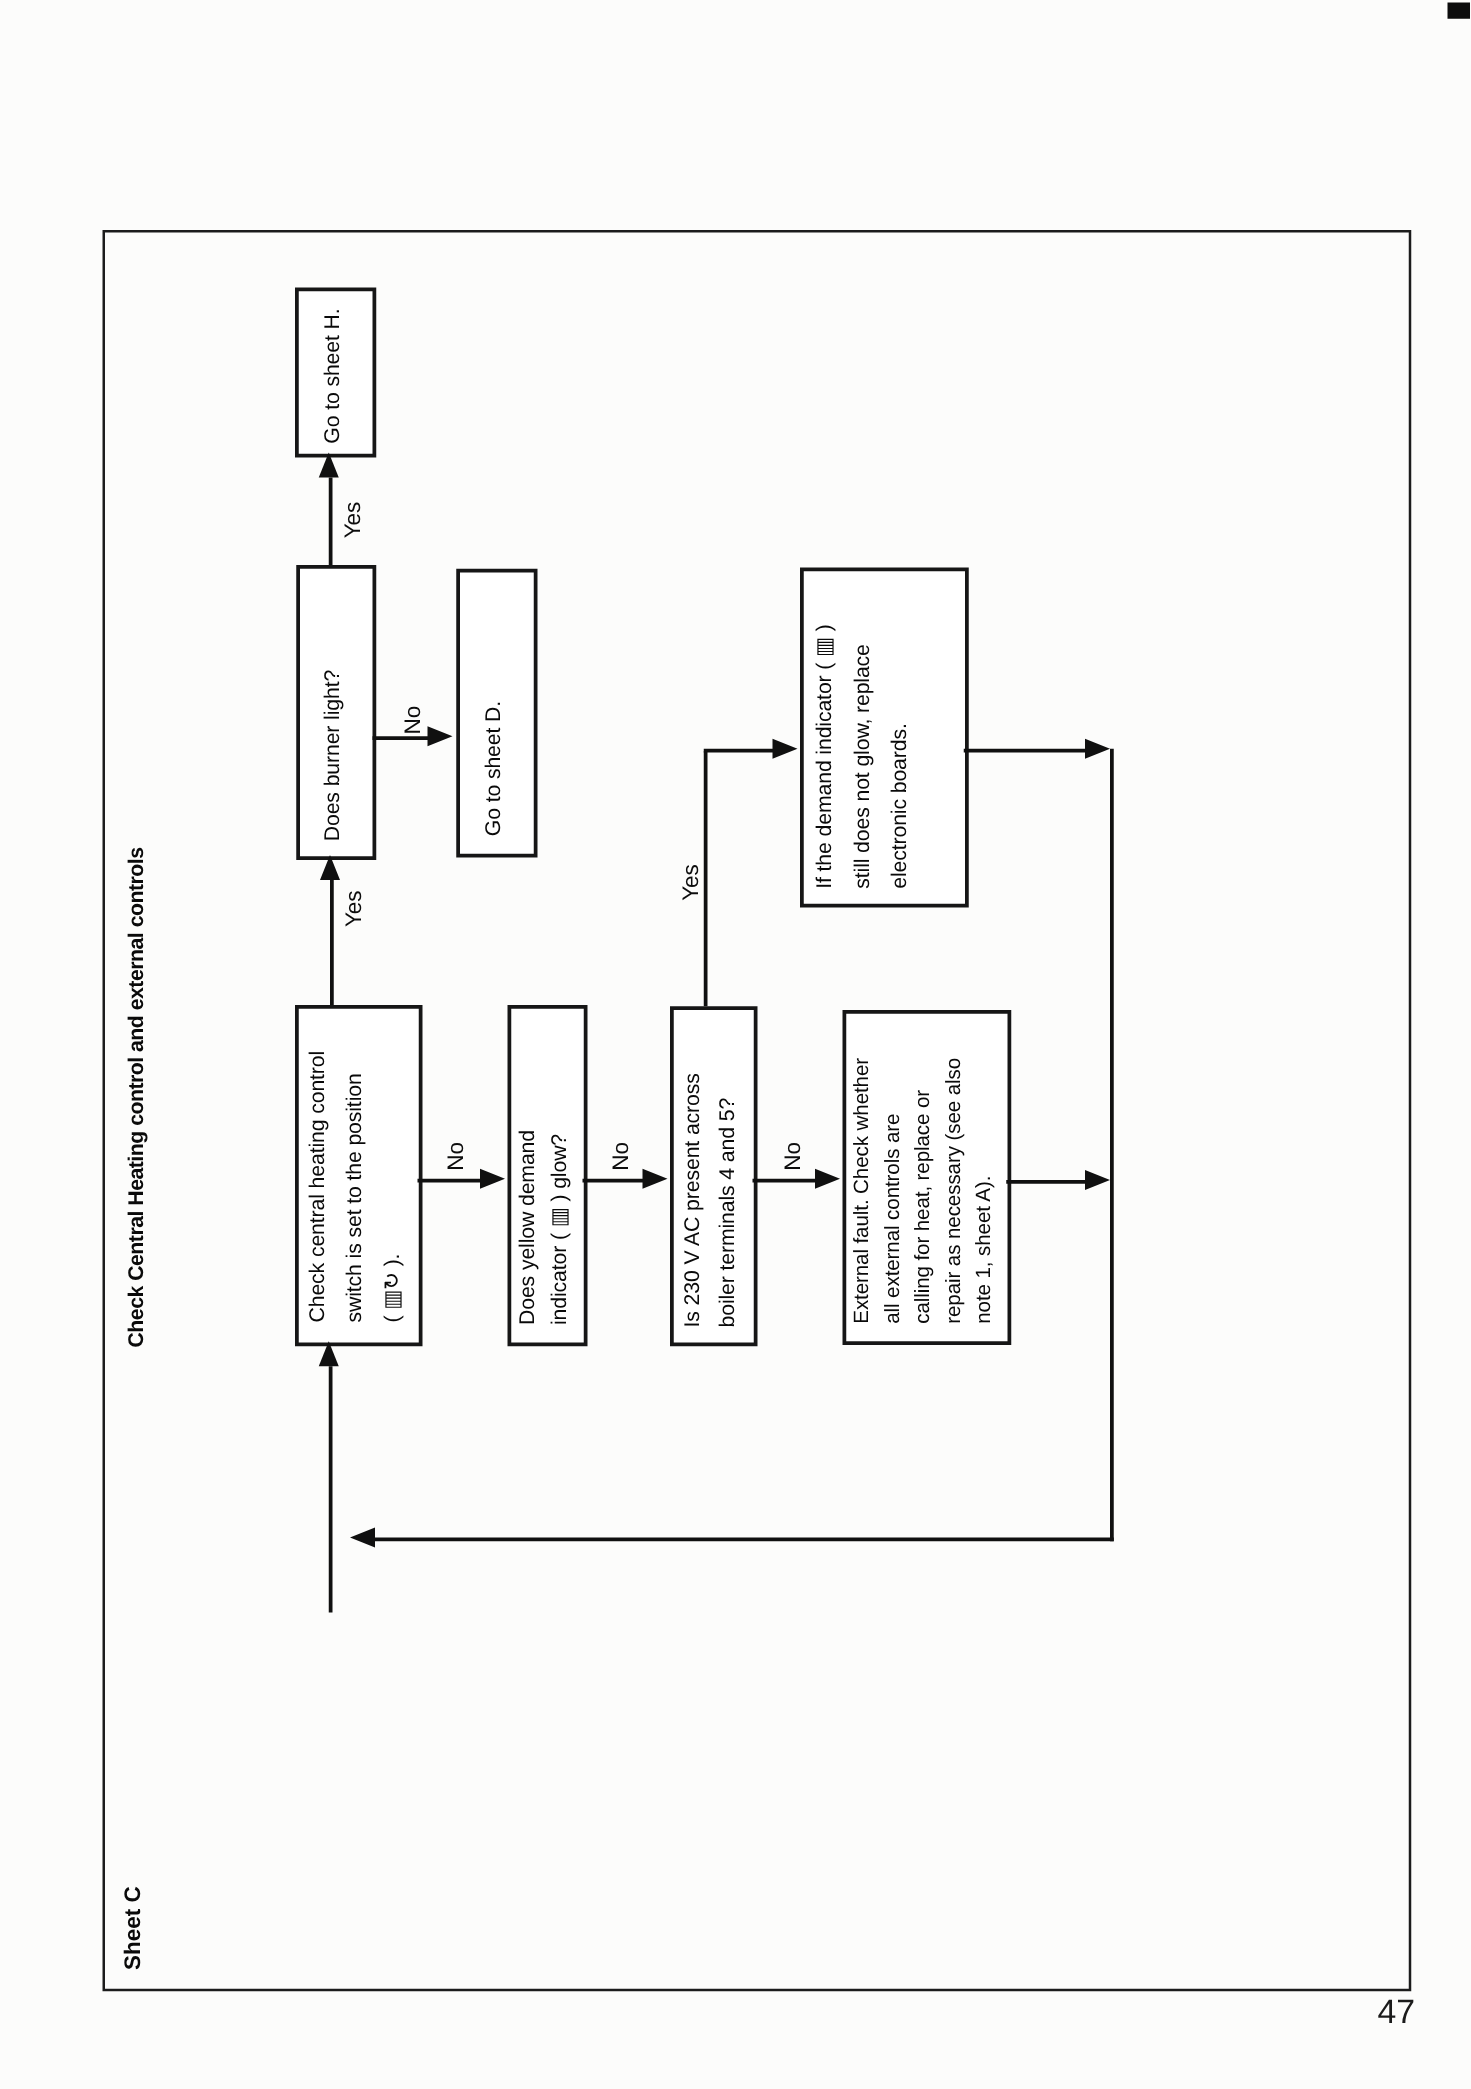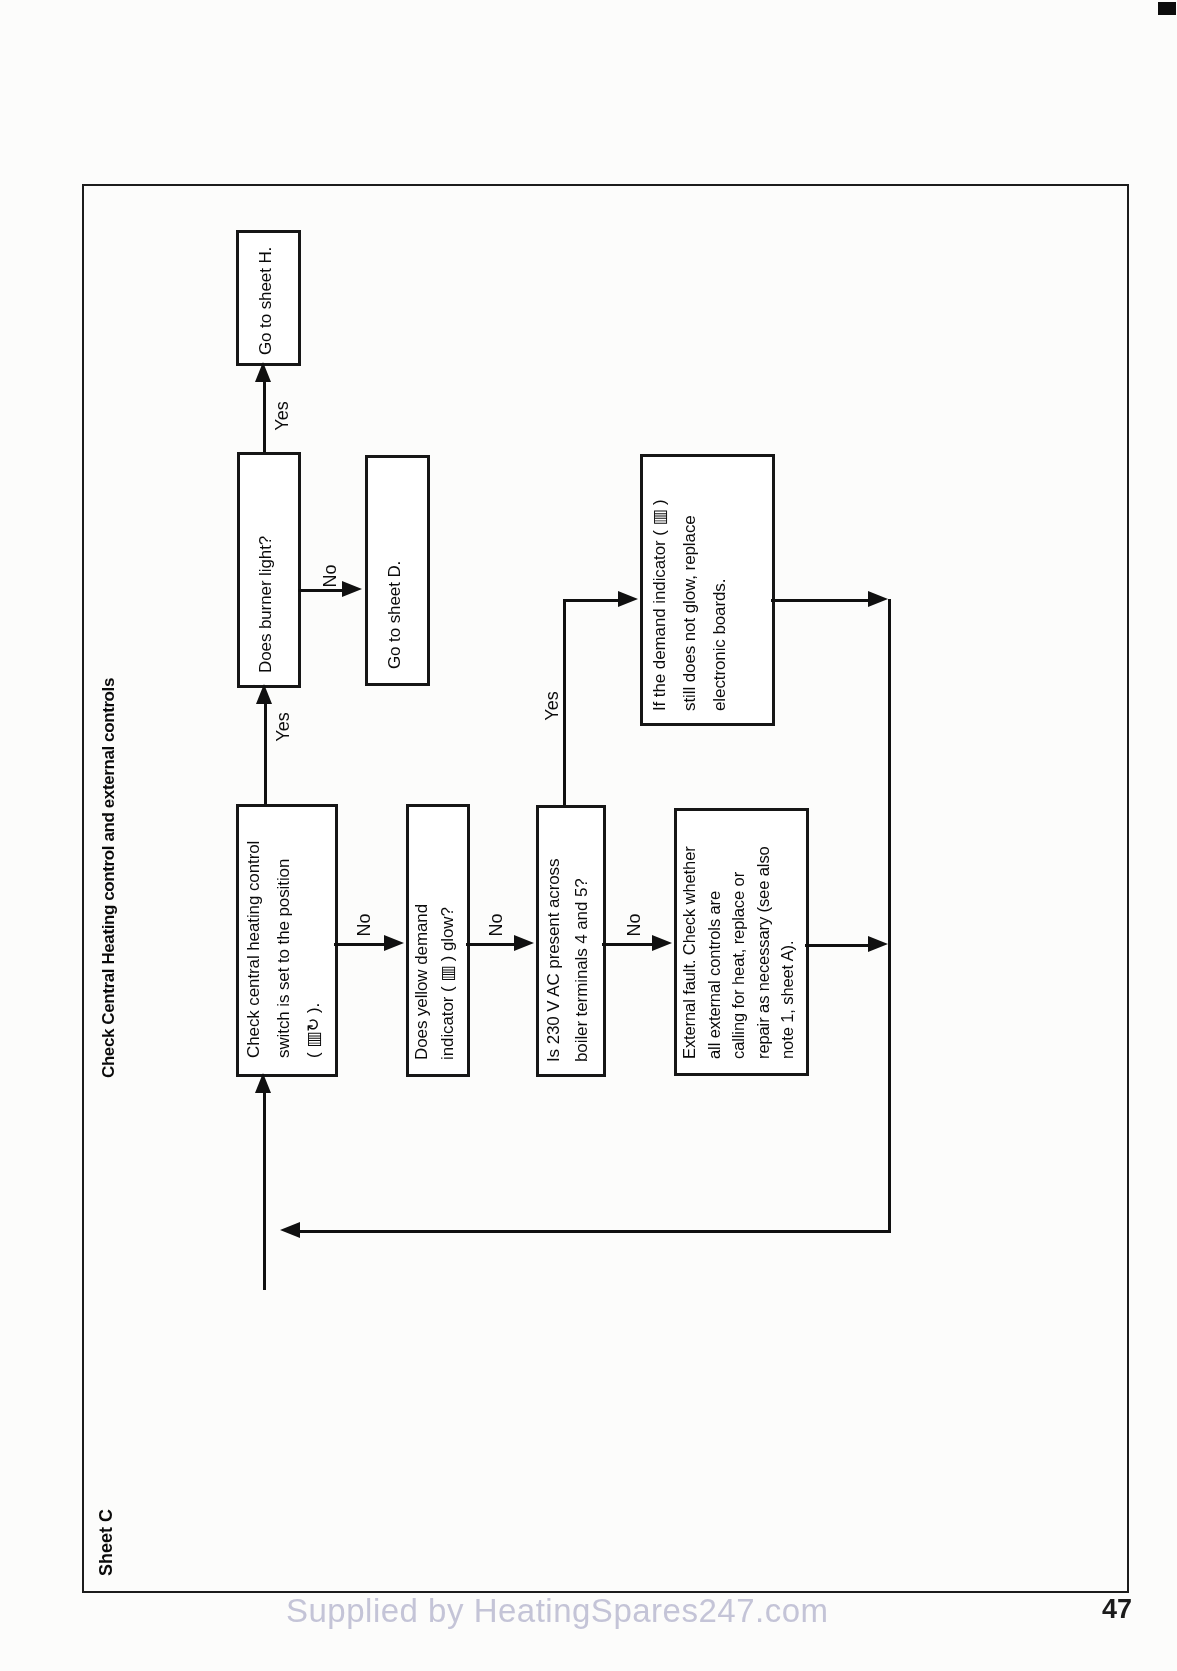--- a/index.html
+++ b/index.html
@@ -25,21 +25,21 @@
             border-bottom:8px solid transparent;border-left:20px solid #101010;}
   .ah-left{position:absolute;width:0;height:0;border-top:8px solid transparent;
            border-bottom:8px solid transparent;border-right:20px solid #101010;}
   
   #title{position:absolute;left:99px;top:1078px;width:452px;height:26px;
          transform:rotate(-90deg);transform-origin:0 0;font-weight:bold;
          font-size:17px;letter-spacing:-0.4px;color:#0a0a0a;white-space:nowrap;}
   #sheet{position:absolute;left:96px;top:1576px;width:84px;height:22px;
          transform:rotate(-90deg);transform-origin:0 0;font-weight:bold;
          font-size:18px;color:#0a0a0a;white-space:nowrap;}
-  #pageno{position:absolute;left:1102px;top:1594px;font-size:27px;font-weight:700;color:#1b1b1b;}
+  #pageno{position:absolute;left:1102px;top:1594px;font-size:27px;font-weight:400;color:#1b1b1b;}
   #watermark{position:absolute;left:286px;top:1592px;font-size:33px;color:#c4c4d7;
              letter-spacing:0.5px;white-space:nowrap;}
   #cornermark{position:absolute;left:1158px;top:2px;width:18px;height:13px;background:#0c0c0c;}
 </style>
 </head>
 <body>
 
 <div id="page">
 
   <div id="cornermark"></div>
@@ -140,16 +140,15 @@
 
   <div class="hline" style="left:805px;top:944px;width:65px;"></div>
   <div class="ah-right" style="left:868px;top:936px;"></div>
 
   <div class="vline" style="left:888px;top:599px;height:634px;"></div>
   <div class="hline" style="left:300px;top:1230px;width:591px;"></div>
   <div class="ah-left" style="left:280px;top:1222px;"></div>
   <div class="vline" style="left:263px;top:1093px;height:197px;"></div>
   <div class="ah-up" style="left:255px;top:1073px;"></div>
 
-  <div id="watermark">Supplied by HeatingSpares247.com</div>
   <div id="pageno">47</div>
 
 </div>
 
 </body></html>

